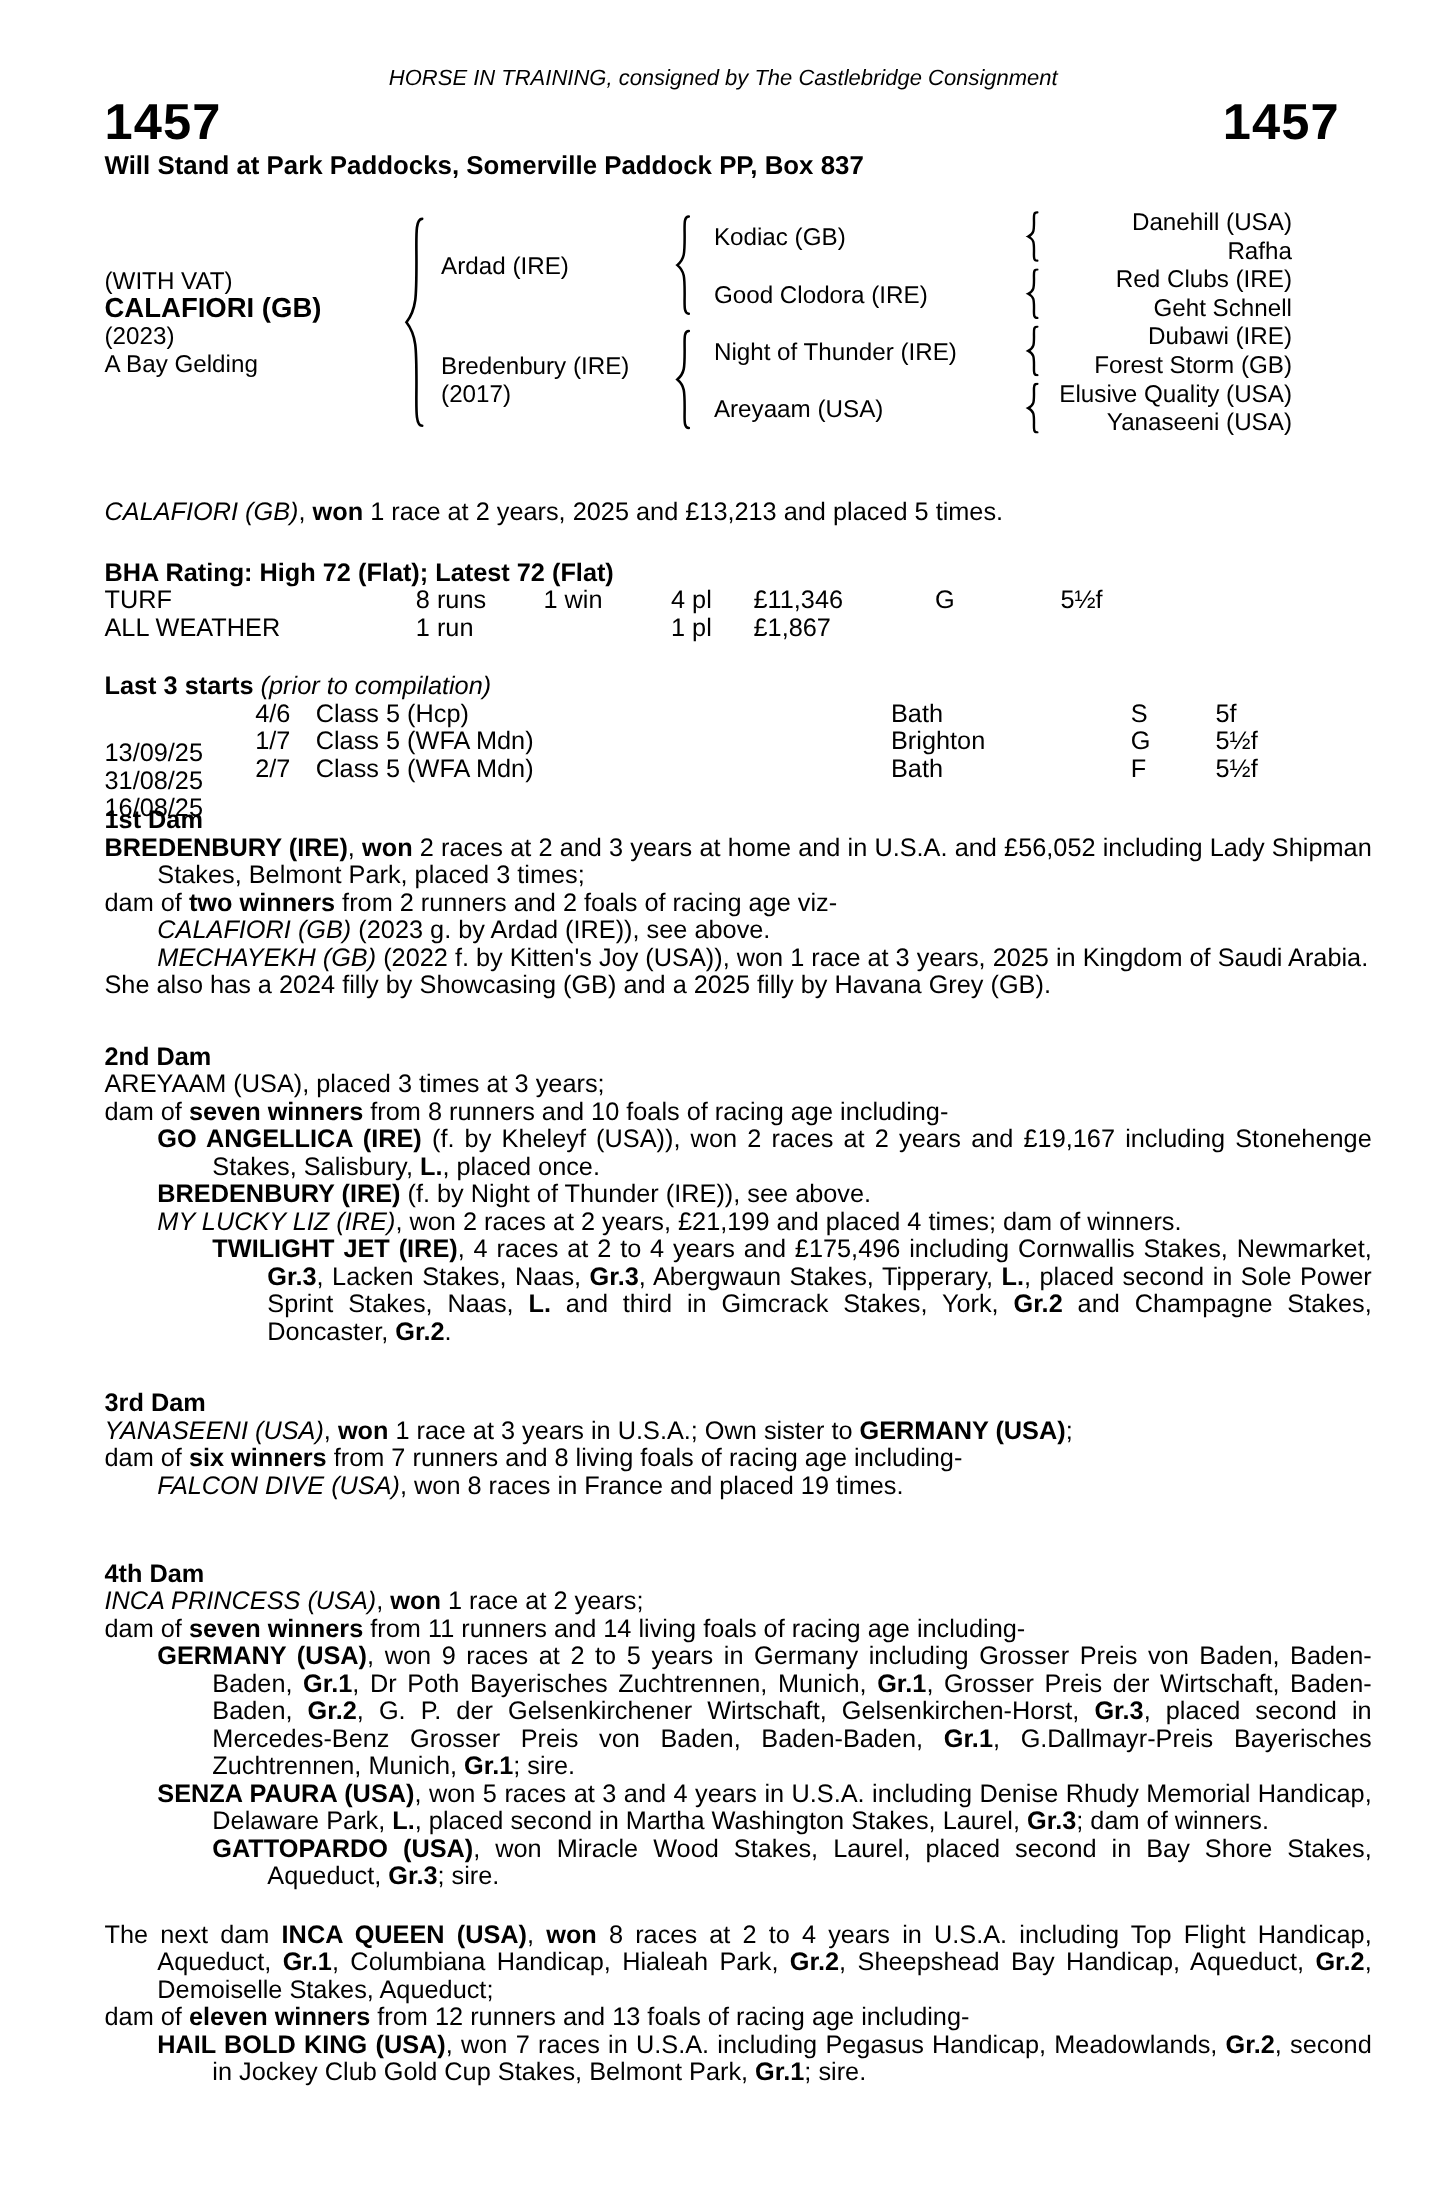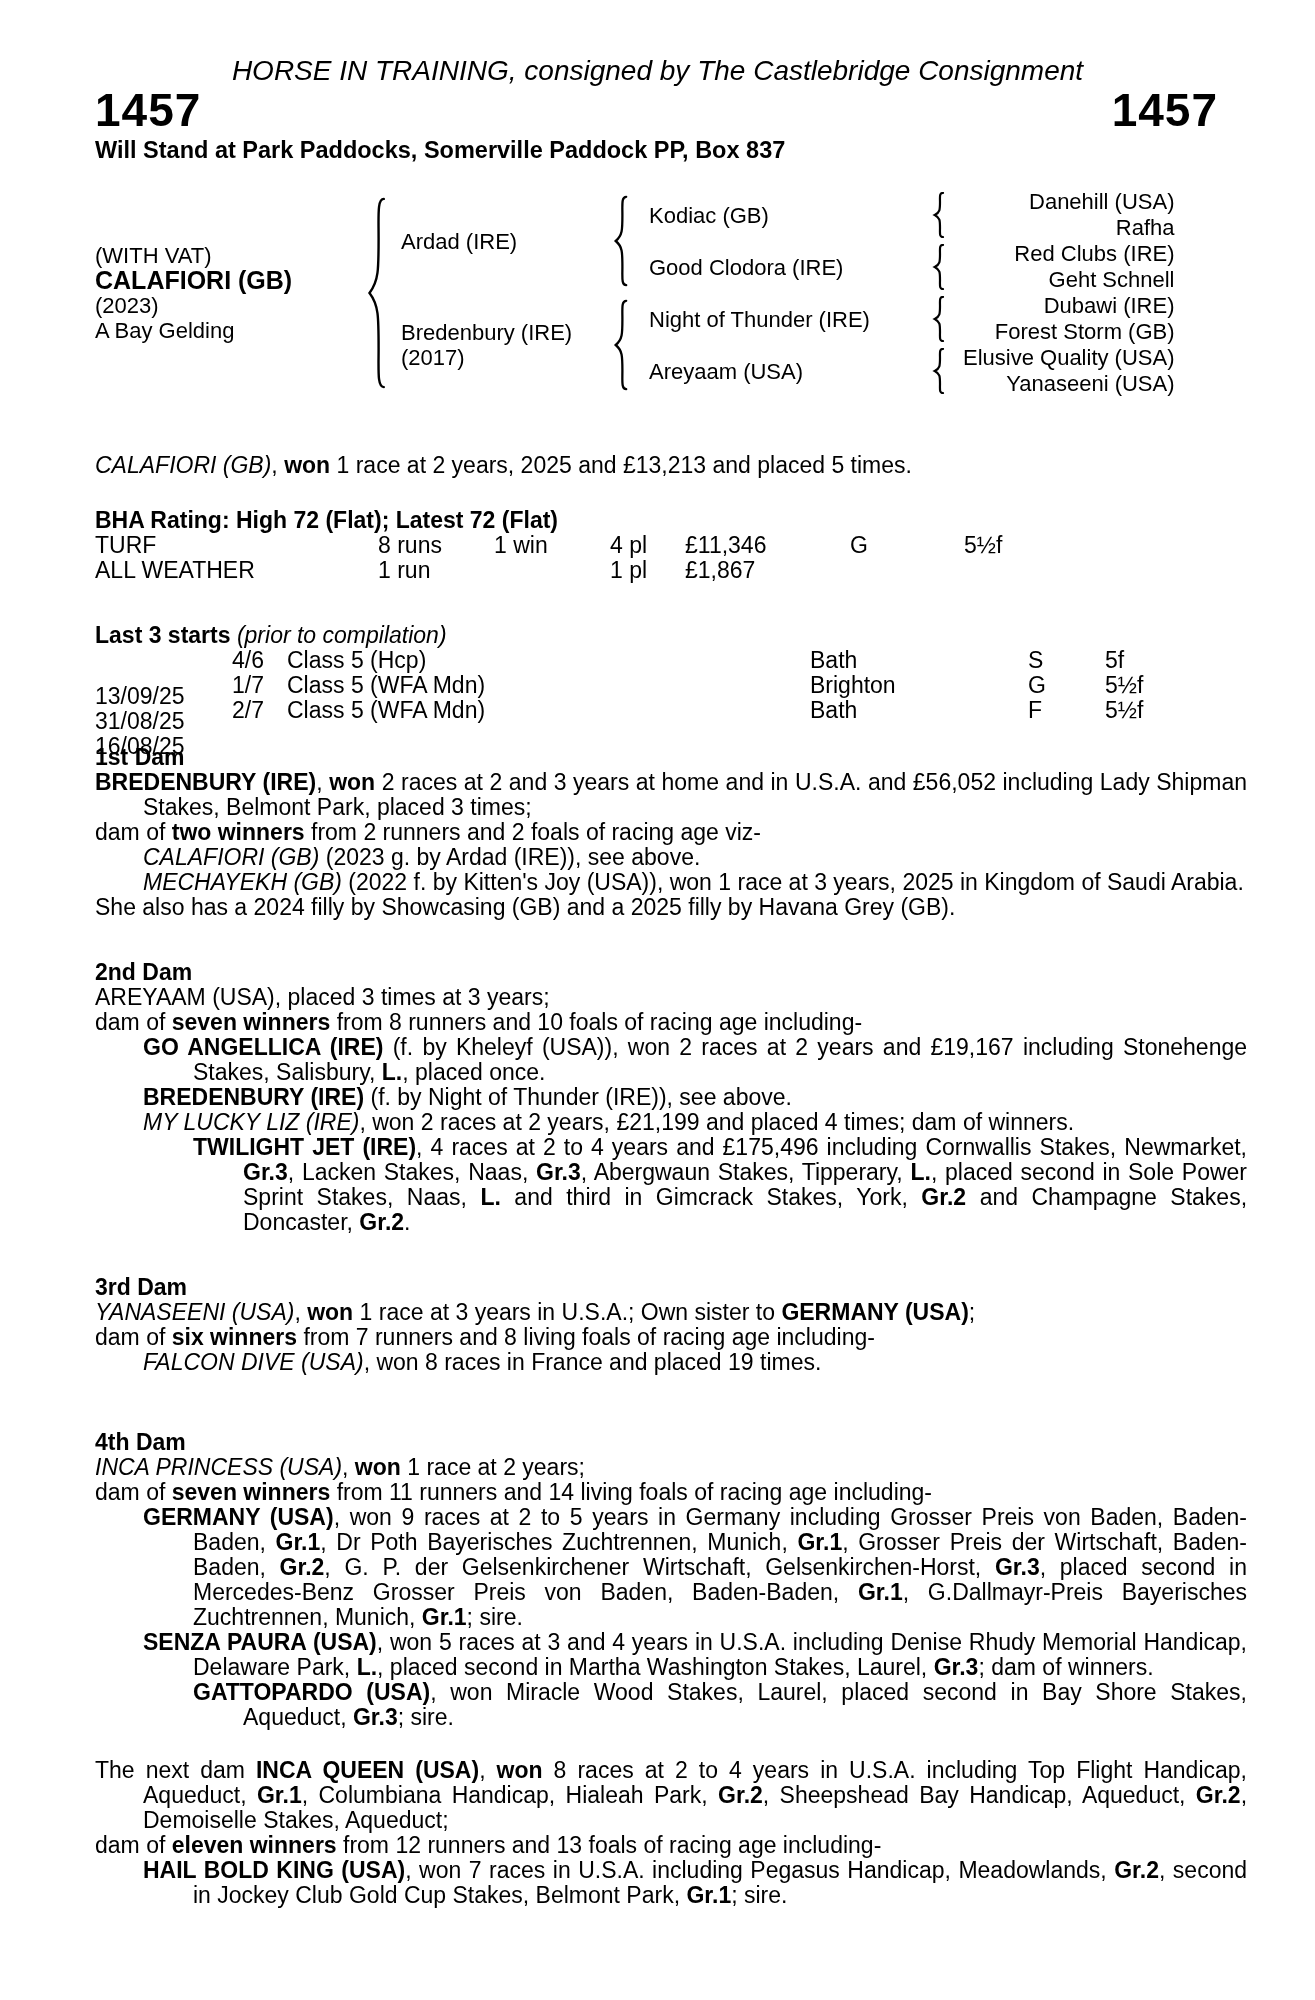--- a/index.html
+++ b/index.html
@@ -13,21 +13,21 @@
     font-size:23px;
     line-height:25px;
     overflow:hidden;
     box-sizing:border-box;
     padding-top:58px;
   }
   .content{padding:0 68px 0 95px;}
   .b{font-weight:bold;}
   .i{font-style:italic;}
 
-  .consign-title{text-align:center;font-style:italic;font-size:28px;line-height:26px;}
+  .consign-title{text-align:center;font-style:italic;font-size:20px;line-height:26px;}
   .lot-row{display:flex;justify-content:space-between;align-items:baseline;margin-top:2px;padding:0 97px 0 95px;}
   .lot-num{font-weight:bold;font-size:46px;line-height:48px;letter-spacing:1px;}
   .stand-line{font-weight:bold;font-size:23.5px;margin-top:4px;padding-left:95px;}
 
   
   .pedigree{display:flex;align-items:stretch;height:208px;margin:26px 95px 0;font-size:22px;}
   .ped-subject{width:268px;display:flex;flex-direction:column;justify-content:center;line-height:25px;}
   .subject-name{font-weight:bold;font-size:25px;}
   .bracecol-big{width:30px;display:flex;align-items:center;}
   .ped-parents{width:210px;padding-left:8px;display:flex;flex-direction:column;}
@@ -49,21 +49,21 @@
   .trow{position:relative;height:25px;}
   .trow span{position:absolute;top:0;white-space:nowrap;}
   .c-surface{left:0;}
   .c-runs{left:283px;}
   .c-wins{left:399px;}
   .c-places{left:515px;}
   .c-earn{left:590px;width:125px;}
   .c-going{left:755px;}
   .c-dist{left:869px;}
 
-  .ls-head{margin-top:40px;padding-left:95px;}
+  .ls-head{margin-top:28px;padding-left:95px;}
   .ls-date{left:0;margin-top:36px;}
   .ls-pos{left:137px;}
   .ls-race{left:192px;}
   .ls-venue{left:715px;}
   .ls-going{left:933px;}
   .ls-dist{left:1010px;}
 
   
   .dam-head{font-weight:bold;}
   .sec-d1{margin-top:22px;}

